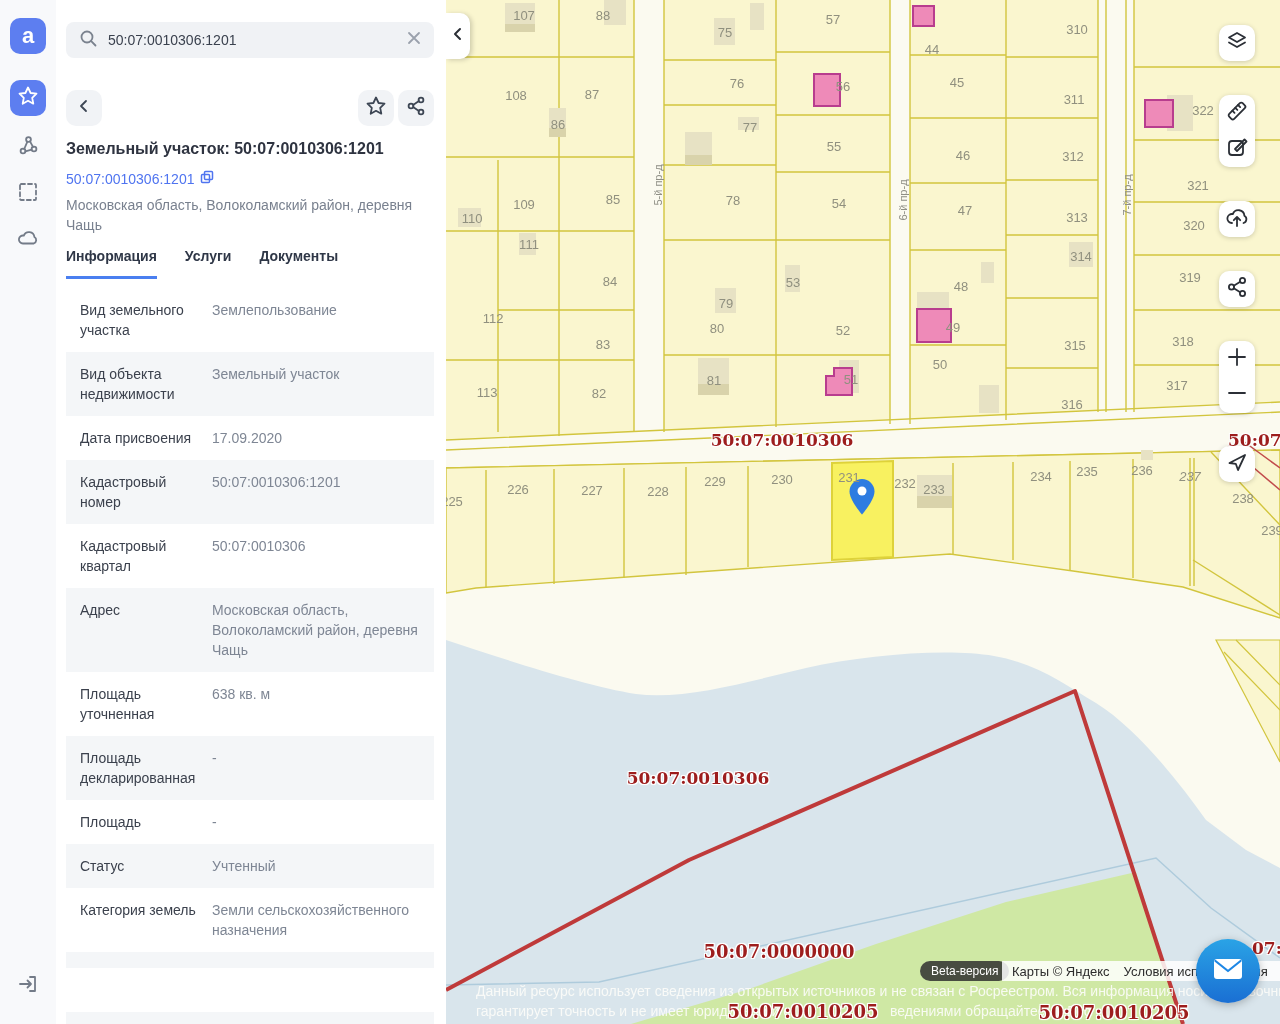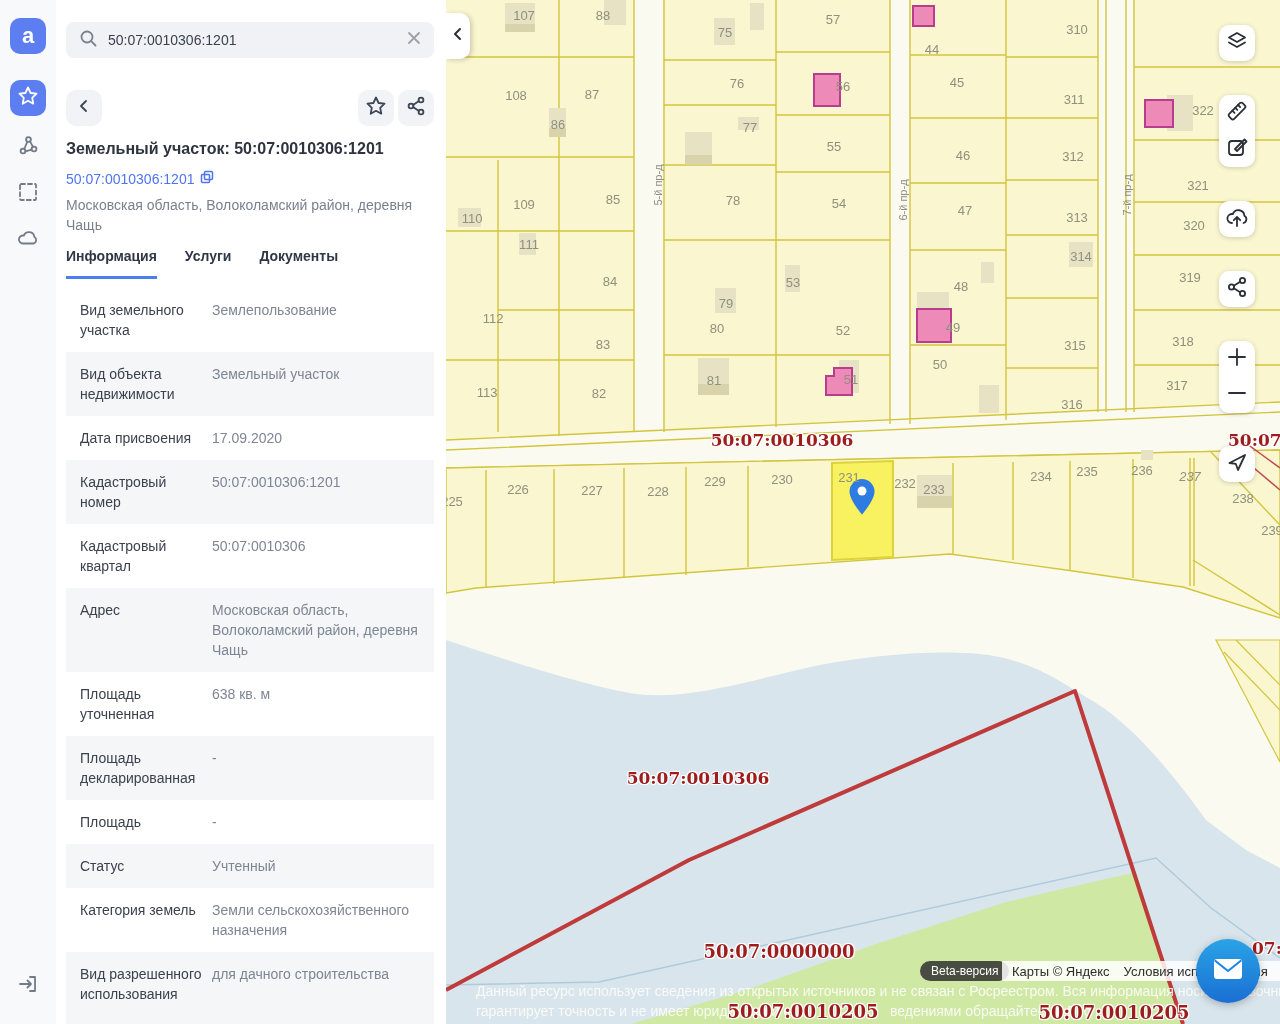--- a/index.html
+++ b/index.html
@@ -440,20 +440,16 @@
         <div class="info-value">-</div>
       </div>
       <div class="info-row">
         <div class="info-label">Статус</div>
         <div class="info-value">Учтенный</div>
       </div>
       <div class="info-row">
         <div class="info-label">Категория земель</div>
         <div class="info-value">Земли сельскохозяйственного назначения</div>
       </div>
-      <div class="info-row">
-        <div class="info-label">Вид разрешенного использования</div>
-        <div class="info-value">для дачного строительства</div>
-      </div>
       <div class="info-row"></div>
     </div>
   <div class="info-partial"></div>
 </div>
 
 </body></html>

